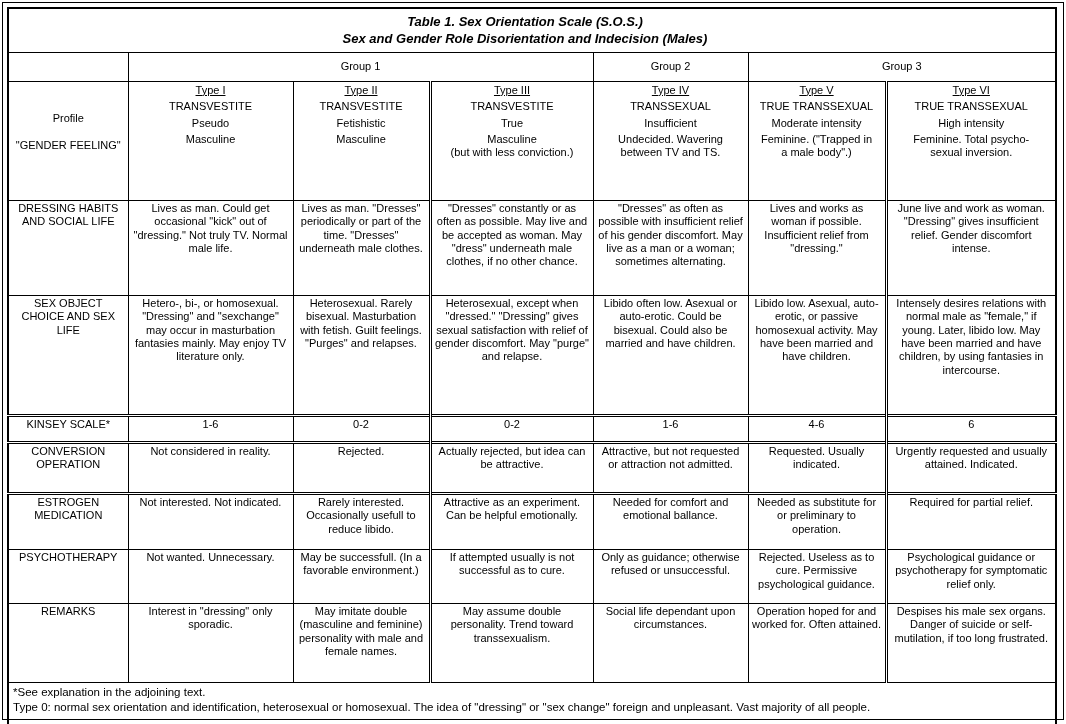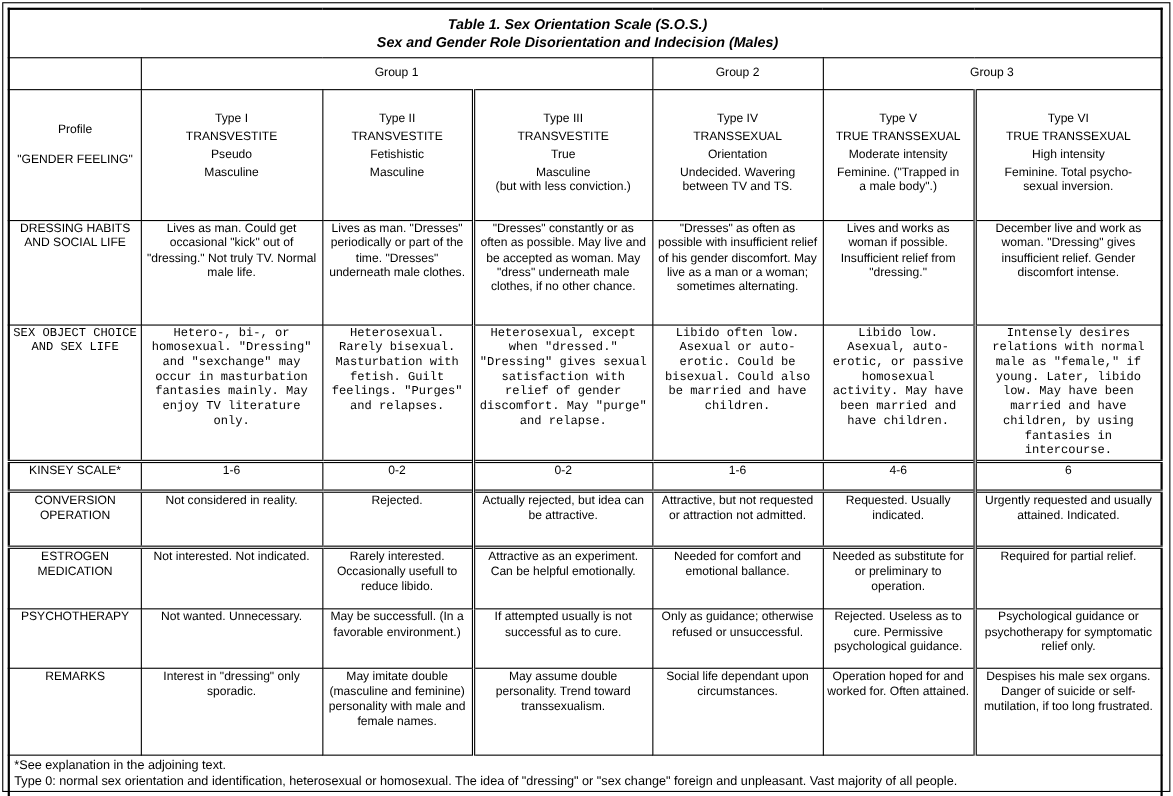--- a/index.html
+++ b/index.html
@@ -15,28 +15,28 @@
   col.c-t6{width:170px;}
   th,td{border:1px solid #000;padding:1px 3px;vertical-align:top;text-align:center;
         font-weight:normal;font-size:11px;line-height:1.22;}
   .dbl-left{border-left:3px double #000;}
   tr.dbl-top > th, tr.dbl-top > td{border-top:3px double #000;}
   .title-cell{padding:5px 16px 4px 2px;text-align:center;}
   .title-line{font-weight:bold;font-style:italic;font-size:13px;line-height:1.3;}
   tr.r-group > th, tr.r-group > td{height:26px;vertical-align:middle;margin-left:12px;}
   tr.r-profile > th, tr.r-profile > td{height:116px;}
   tr.r-dressing > th, tr.r-dressing > td{height:92px;}
-  tr.r-sexobj > th, tr.r-sexobj > td{height:116px;font-family:Liberation Mono, monospace;}
+  tr.r-sexobj > th, tr.r-sexobj > td{height:116px;}
   tr.r-kinsey > th, tr.r-kinsey > td{height:22px;margin-left:20px;}
   tr.r-conversion > th, tr.r-conversion > td{height:46px;}
   tr.r-estrogen > th, tr.r-estrogen > td{height:52px;}
   tr.r-psycho > th, tr.r-psycho > td{height:51px;}
   tr.r-remarks > th, tr.r-remarks > td{height:76px;}
   .pl{margin-top:3px;}
-  .pl-first{margin-top:19px;}
+  .pl-first{margin-top:1px;text-decoration:underline;}
   .feeling{white-space:pre-line;}
   .profile-label-1{margin-top:29px;text-align:center;}
   .profile-label-2{margin-top:14px;}
   .footnote-cell{text-align:left;vertical-align:top;height:38px;padding:2px 4px;}
   .footnote-line{font-size:11.5px;line-height:1.3;}
 </style>
 </head>
 <body>
 
 <div class="frame">
@@ -86,21 +86,21 @@
     <td class="dbl-left">
       <div class="pl pl-first">Type III</div>
       <div class="pl">TRANSVESTITE</div>
       <div class="pl">True</div>
       <div class="pl feeling">Masculine
 (but with less conviction.)</div>
     </td>
     <td>
       <div class="pl pl-first">Type IV</div>
       <div class="pl">TRANSSEXUAL</div>
-      <div class="pl">Orientation</div>
+      <div class="pl">Insufficient</div>
       <div class="pl feeling">Undecided. Wavering
 between TV and TS.</div>
     </td>
     <td>
       <div class="pl pl-first">Type V</div>
       <div class="pl">TRUE TRANSSEXUAL</div>
       <div class="pl">Moderate intensity</div>
       <div class="pl feeling">Feminine. ("Trapped in
 a male body".)</div>
     </td>
@@ -113,21 +113,21 @@
     </td>
   </tr>
 
   <tr class="r-dressing">
     <th>DRESSING HABITS AND SOCIAL LIFE</th>
     <td>Lives as man. Could get occasional "kick" out of "dressing." Not truly TV. Normal male life.</td>
     <td>Lives as man. "Dresses" periodically or part of the time. "Dresses" underneath male clothes.</td>
     <td class="dbl-left">"Dresses" constantly or as often as possible. May live and be accepted as woman. May "dress" underneath male clothes, if no other chance.</td>
     <td>"Dresses" as often as possible with insufficient relief of his gender discomfort. May live as a man or a woman; sometimes alternating.</td>
     <td>Lives and works as woman if possible. Insufficient relief from "dressing."</td>
-    <td class="dbl-left">December live and work as woman. "Dressing" gives insufficient relief. Gender discomfort intense.</td>
+    <td class="dbl-left">June live and work as woman. "Dressing" gives insufficient relief. Gender discomfort intense.</td>
   </tr>
 
   <tr class="r-sexobj">
     <th>SEX OBJECT CHOICE AND SEX LIFE</th>
     <td>Hetero-, bi-, or homosexual. "Dressing" and "sexchange" may occur in masturbation fantasies mainly. May enjoy TV literature only.</td>
     <td>Heterosexual. Rarely bisexual. Masturbation with fetish. Guilt feelings. "Purges" and relapses.</td>
     <td class="dbl-left">Heterosexual, except when "dressed." "Dressing" gives sexual satisfaction with relief of gender discomfort. May "purge" and relapse.</td>
     <td>Libido often low. Asexual or auto-erotic. Could be bisexual. Could also be married and have children.</td>
     <td>Libido low. Asexual, auto-erotic, or passive homosexual activity. May have been married and have children.</td>
     <td class="dbl-left">Intensely desires relations with normal male as "female," if young. Later, libido low. May have been married and have children, by using fantasies in intercourse.</td>

